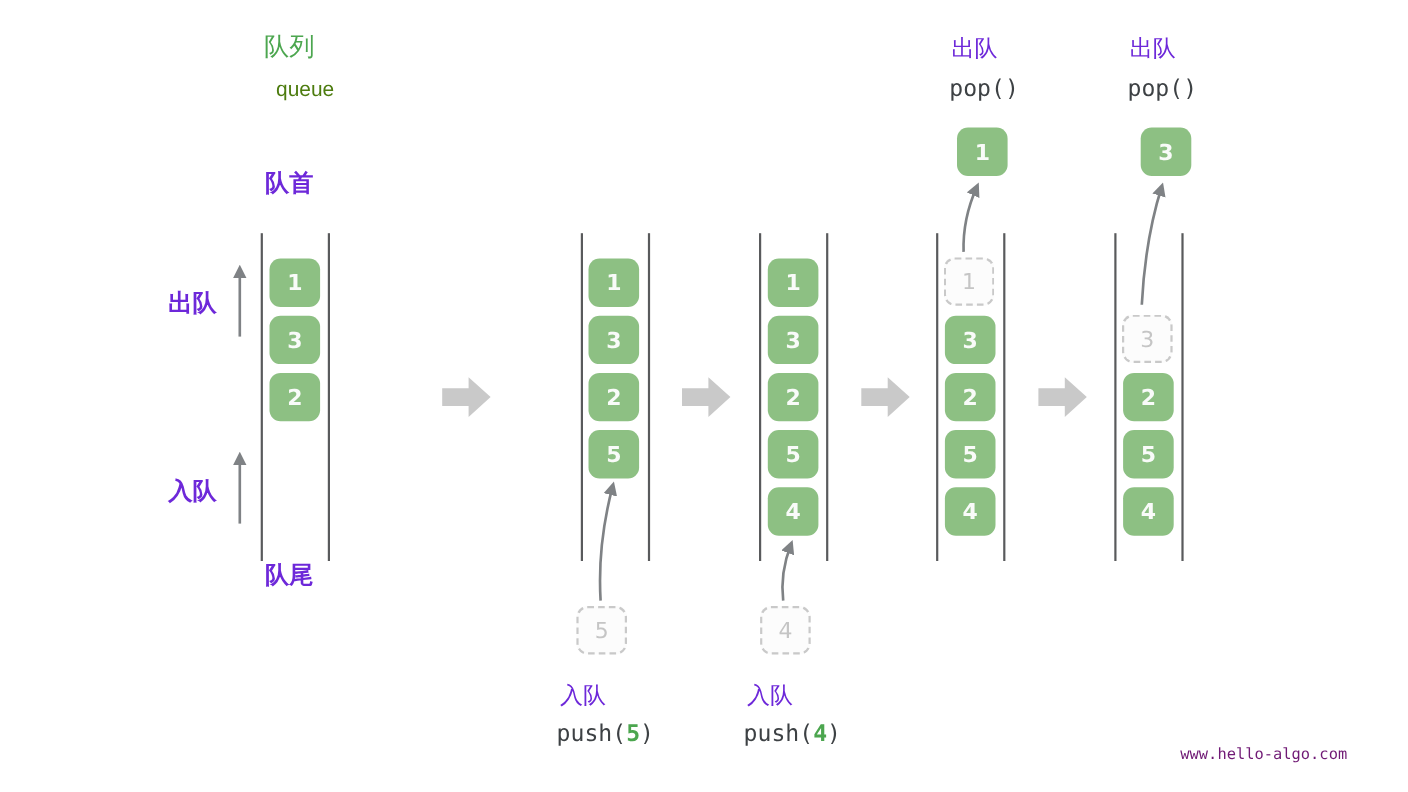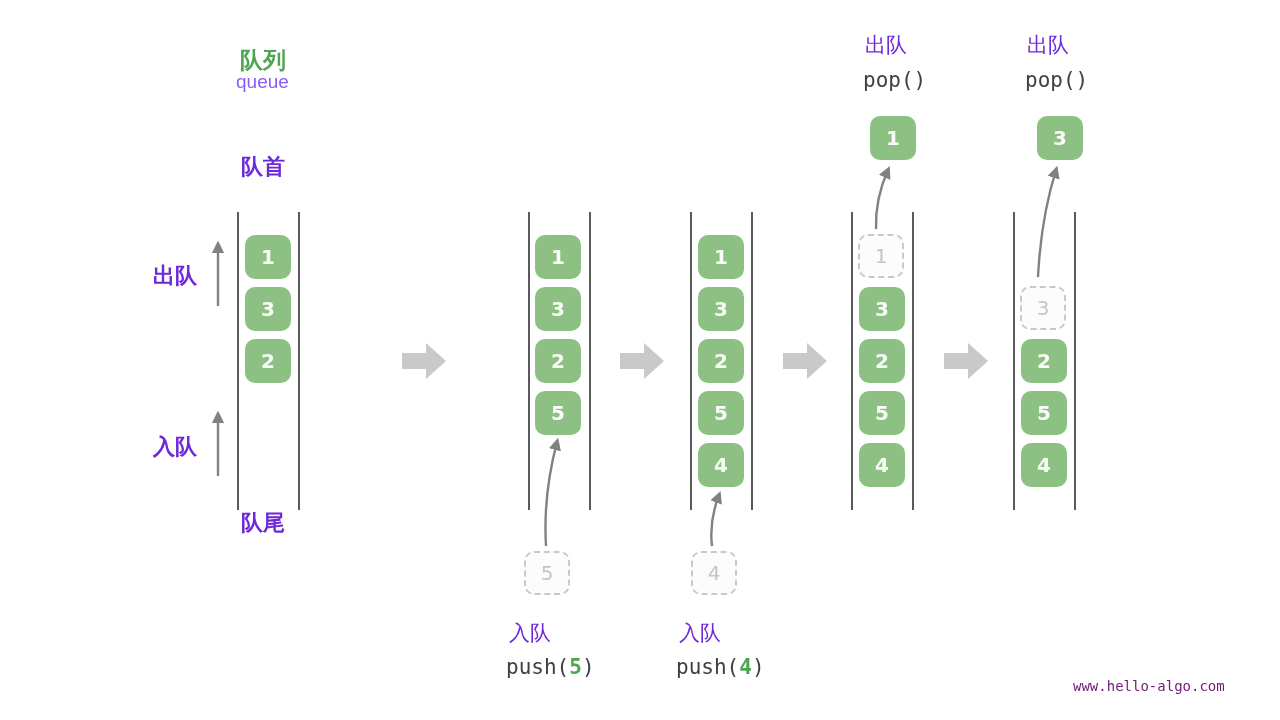--- a/index.html
+++ b/index.html
@@ -17,22 +17,22 @@
   .ghost{
     width:46px;height:44px;border-radius:10px;background:#fcfcfc;
     border:2px dashed #c9c9c9;box-sizing:border-box;color:#c5c5c5;
     display:flex;align-items:center;justify-content:center;
     font-size:20px;font-weight:400;font-family:"DejaVu Sans",sans-serif;
   }
   .zh{font-size:21px;color:#6d28d9;line-height:1;white-space:nowrap;}
   .zh.bold{font-weight:700;}
   .code{font-family:"DejaVu Sans Mono","Liberation Mono",monospace;font-size:21px;color:#3d4144;line-height:1;white-space:nowrap;text-align:center;}
   .code .arg{color:#4ca64f;font-weight:700;}
-  .title-zh{font-size:23px;font-weight:700;color:#4ca64f;line-height:1;margin-top:18px;}
-  .title-en{font-size:19px;color:#8b5cf6;line-height:1;}
+  .title-zh{font-size:23px;font-weight:400;color:#4ca64f;line-height:1;}
+  .title-en{font-size:19px;color:#4d7c0f;line-height:1;margin-left:15px;}
   .watermark{font-family:"DejaVu Sans Mono","Liberation Mono",monospace;font-size:14px;color:#701a75;line-height:1;}
   svg.overlay{position:absolute;left:0;top:0;width:1280px;height:720px;pointer-events:none;}
 </style>
 </head>
 <body>
 
 <div class="abs title-zh" style="left:240px;top:31px">队列</div>
 <div class="abs title-en" style="left:236px;top:72px">queue</div>
 
 <div class="abs zh bold" style="left:241px;top:156px;font-size:22px">队首</div>

